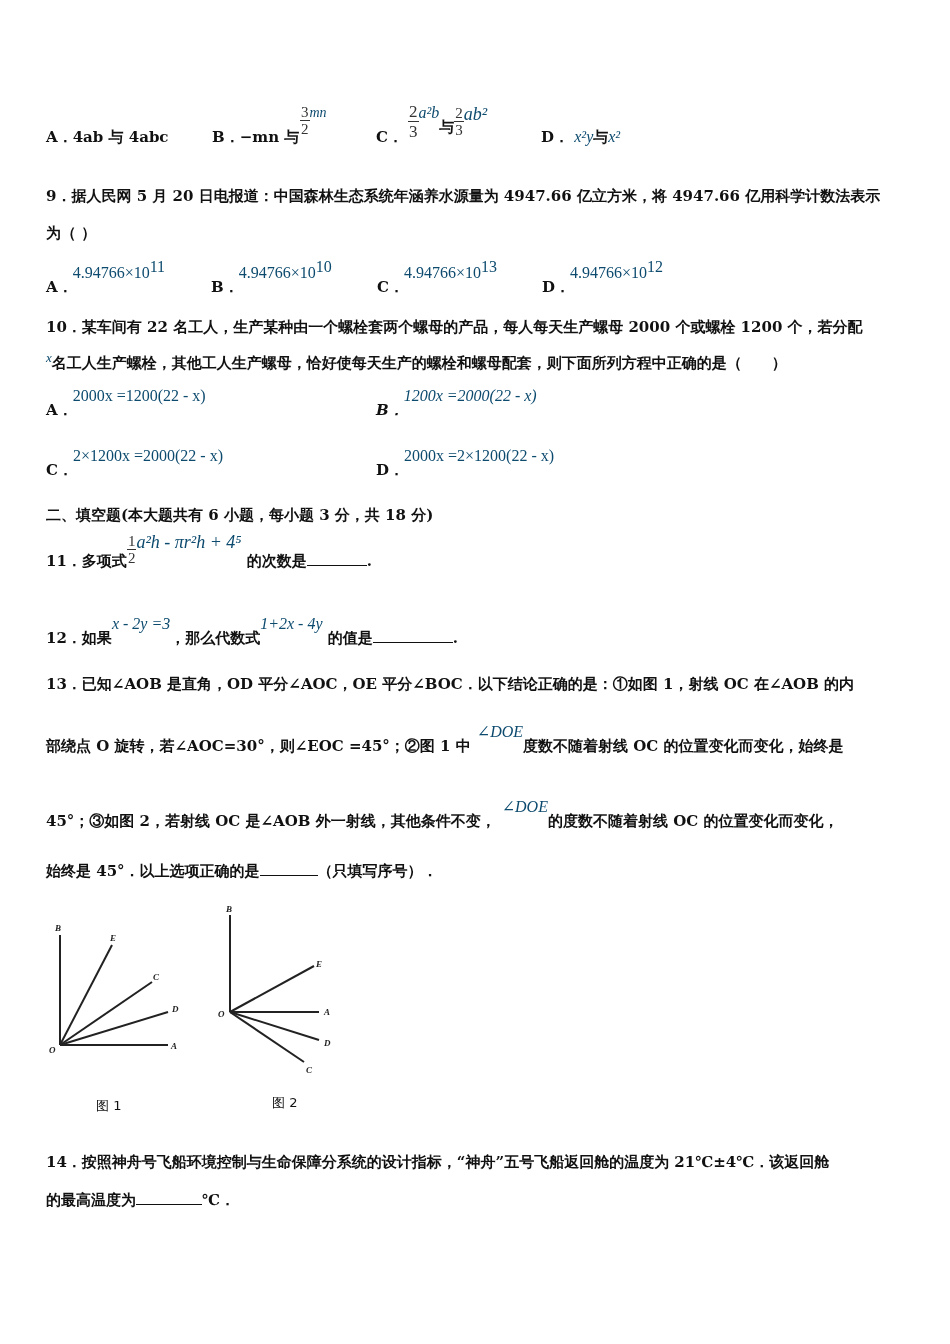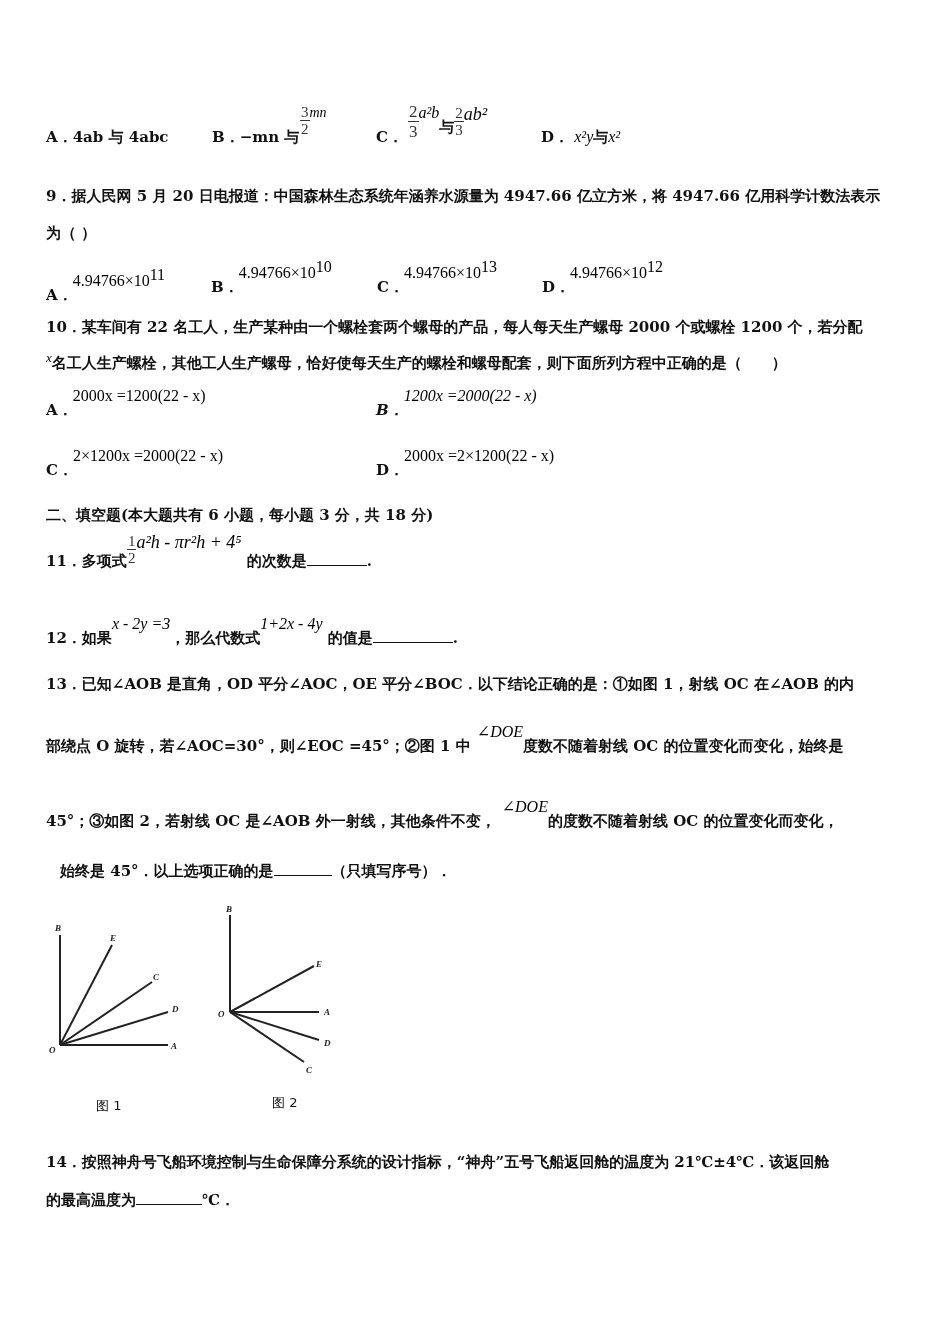--- a/index.html
+++ b/index.html
@@ -1,20 +1,20 @@
 <!DOCTYPE html>
 <html><head>
 <meta charset="utf-8">
 <style>
   html, body { margin: 0; padding: 0; background: #ffffff; }
   body { width: 950px; height: 1344px; position: relative; overflow: hidden;
          font-family: "DejaVu Serif", "Liberation Serif", serif; color: #111; }
   .abs { position: absolute; white-space: nowrap; }
   .b { font-weight: bold; font-size: 15px; }
-  .m { font-family: "Liberation Serif", "DejaVu Serif", serif; font-size: 16px; color: #000000; }
+  .m { font-family: "Liberation Serif", "DejaVu Serif", serif; font-size: 16px; color: #0c4a6e; }
   .mi { font-family: "Liberation Serif", "DejaVu Serif", serif; font-style: italic; }
   .frac { display: inline-flex; flex-direction: column; align-items: center; vertical-align: middle;
           font-family: "Liberation Serif", serif; font-size: 15px; color: #333; line-height: 16px; }
   .frac .n { border-bottom: 1px solid #333; padding: 0 1px; }
   sup { font-size: 9px; }
   .blank { display: inline-block; border-bottom: 1px solid #111; height: 14px; vertical-align: baseline; }
   svg text { font-family: "Liberation Serif", serif; font-style: italic; font-weight: bold; font-size: 9px; fill: #222; }
   .cap { font-family: "DejaVu Sans", sans-serif; font-size: 13px; }
 </style>
 </head>
@@ -43,21 +43,21 @@
     </span><span class="mi m" style="font-size:18px;vertical-align:6px;">ab²</span>
 </div>
 <div class="abs b" style="left:541px;top:128px;">
   <span>D．</span>
   <span class="mi m" style="font-weight:normal;">x²y</span><span>与</span><span class="mi m" style="font-weight:normal;">x²</span>
 </div>
 
 <div class="abs b" style="left:46px;top:187px;">9．据人民网 5 月 20 日电报道：中国森林生态系统年涵养水源量为 4947.66 亿立方米，将 4947.66 亿用科学计数法表示</div>
 <div class="abs b" style="left:46px;top:224px;">为（ ）</div>
 <div class="abs" style="left:46px;top:258px;width:700px;height:34px;">
-  <div class="abs" style="left:0;top:8px;"><span class="b" style="position:relative;top:14px;">A．</span><span class="m">4.94766×10</span><sup class="m">11</sup></div>
+  <div class="abs" style="left:0;top:0;"><span class="b" style="position:relative;top:14px;">A．</span><span class="m">4.94766×10</span><sup class="m">11</sup></div>
   <div class="abs" style="left:165px;top:0;"><span class="b" style="position:relative;top:14px;">B．</span><span class="m">4.94766×10</span><sup class="m">10</sup></div>
   <div class="abs" style="left:331px;top:0;"><span class="b" style="position:relative;top:14px;">C．</span><span class="m">4.94766×10</span><sup class="m">13</sup></div>
   <div class="abs" style="left:496px;top:0;"><span class="b" style="position:relative;top:14px;">D．</span><span class="m">4.94766×10</span><sup class="m">12</sup></div>
 </div>
 
 <div class="abs b" style="left:46px;top:318px;">10．某车间有 22 名工人，生产某种由一个螺栓套两个螺母的产品，每人每天生产螺母 2000 个或螺栓 1200 个，若分配</div>
 <div class="abs" style="left:46px;top:350px;">
   <span class="mi m" style="font-size:13px;vertical-align:6px;">x</span><span class="b">名工人生产螺栓，其他工人生产螺母，恰好使每天生产的螺栓和螺母配套，则下面所列方程中正确的是（　　）</span>
 </div>
 <div class="abs" style="left:46px;top:386px;"><span class="b" style="position:relative;top:14px;">A．</span><span class="m">2000x =1200(22 - x)</span></div>
@@ -80,21 +80,21 @@
   <span class="b" style="vertical-align:-14px;">的值是</span><span class="blank" style="width:80px;vertical-align:-14px;"></span><span class="b" style="vertical-align:-14px;">.</span>
 </div>
 
 <div class="abs b" style="left:46px;top:675px;">13．已知∠AOB 是直角，OD 平分∠AOC，OE 平分∠BOC．以下结论正确的是：①如图 1，射线 OC 在∠AOB 的内</div>
 <div class="abs" style="left:46px;top:722px;">
   <span class="b" style="vertical-align:-14px;">部绕点 O 旋转，若∠AOC=30°，则∠EOC =45°；②图 1 中</span><span class="mi m" style="margin-left:6px;">∠DOE</span><span class="b" style="vertical-align:-14px;">度数不随着射线 OC 的位置变化而变化，始终是</span>
 </div>
 <div class="abs" style="left:46px;top:797px;">
   <span class="b" style="vertical-align:-14px;">45°；③如图 2，若射线 OC 是∠AOB 外一射线，其他条件不变，</span><span class="mi m" style="margin-left:6px;">∠DOE</span><span class="b" style="vertical-align:-14px;">的度数不随着射线 OC 的位置变化而变化，</span>
 </div>
-<div class="abs" style="left:60px;top:861px;">
+<div class="abs" style="left:46px;top:861px;">
   <span class="b">始终是 45°．以上选项正确的是</span><span class="blank" style="width:58px;"></span><span class="b">（只填写序号）．</span>
 </div>
 
 <svg class="abs" style="left:0;top:890px;" width="360" height="200">
   <g stroke="#222" stroke-width="2" fill="none">
     <line x1="60" y1="155" x2="60" y2="45"></line>
     <line x1="60" y1="155" x2="112" y2="55"></line>
     <line x1="60" y1="155" x2="152" y2="92"></line>
     <line x1="60" y1="155" x2="168" y2="122"></line>
     <line x1="60" y1="155" x2="168" y2="155"></line>

